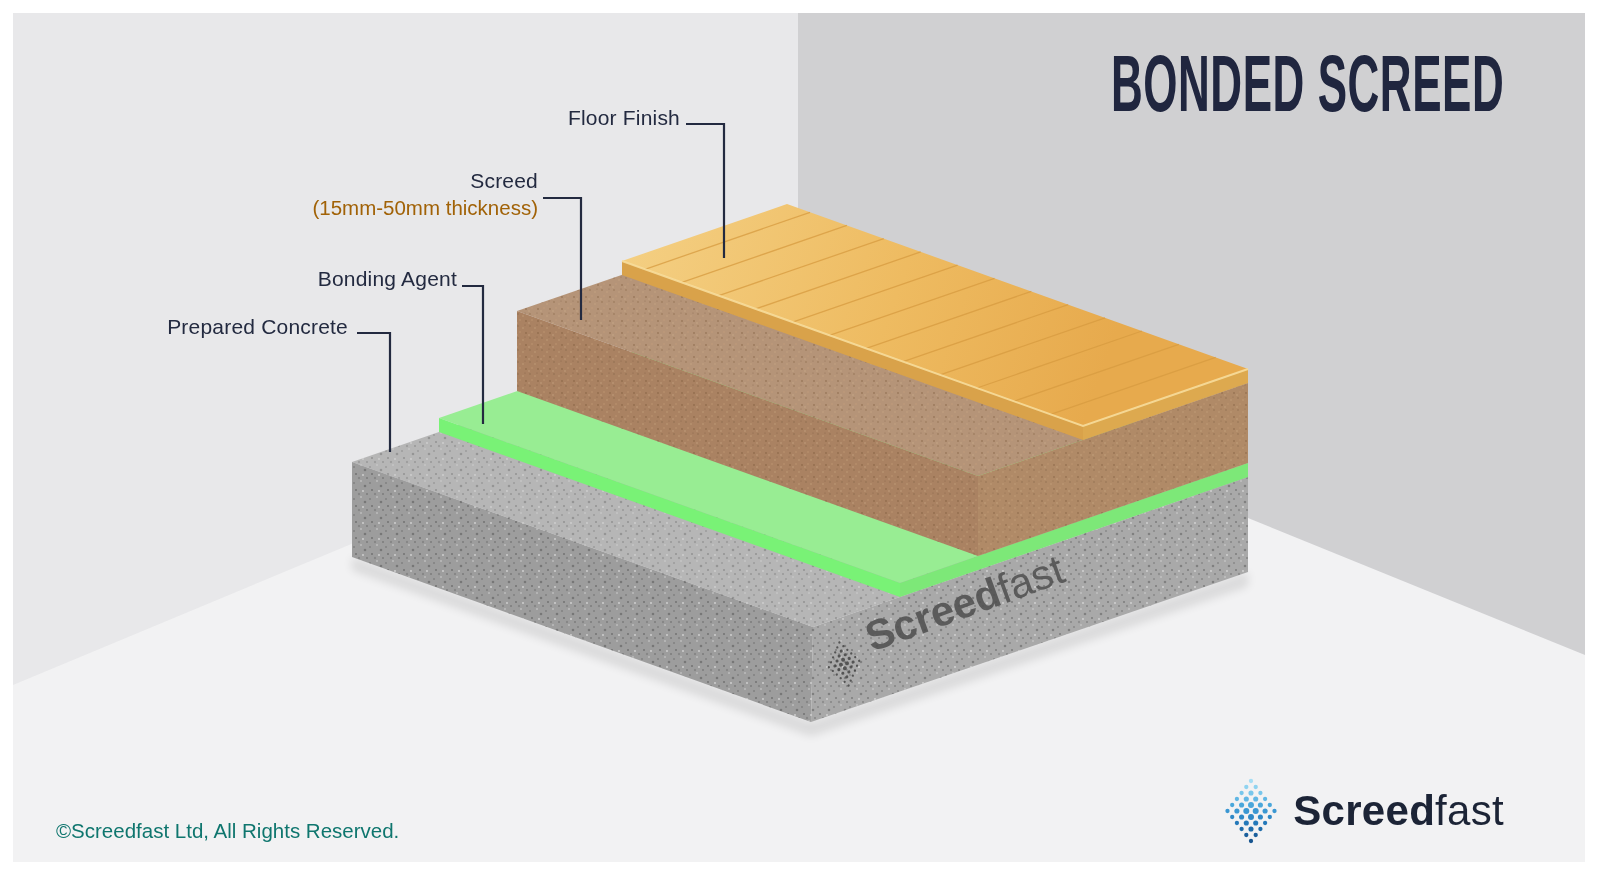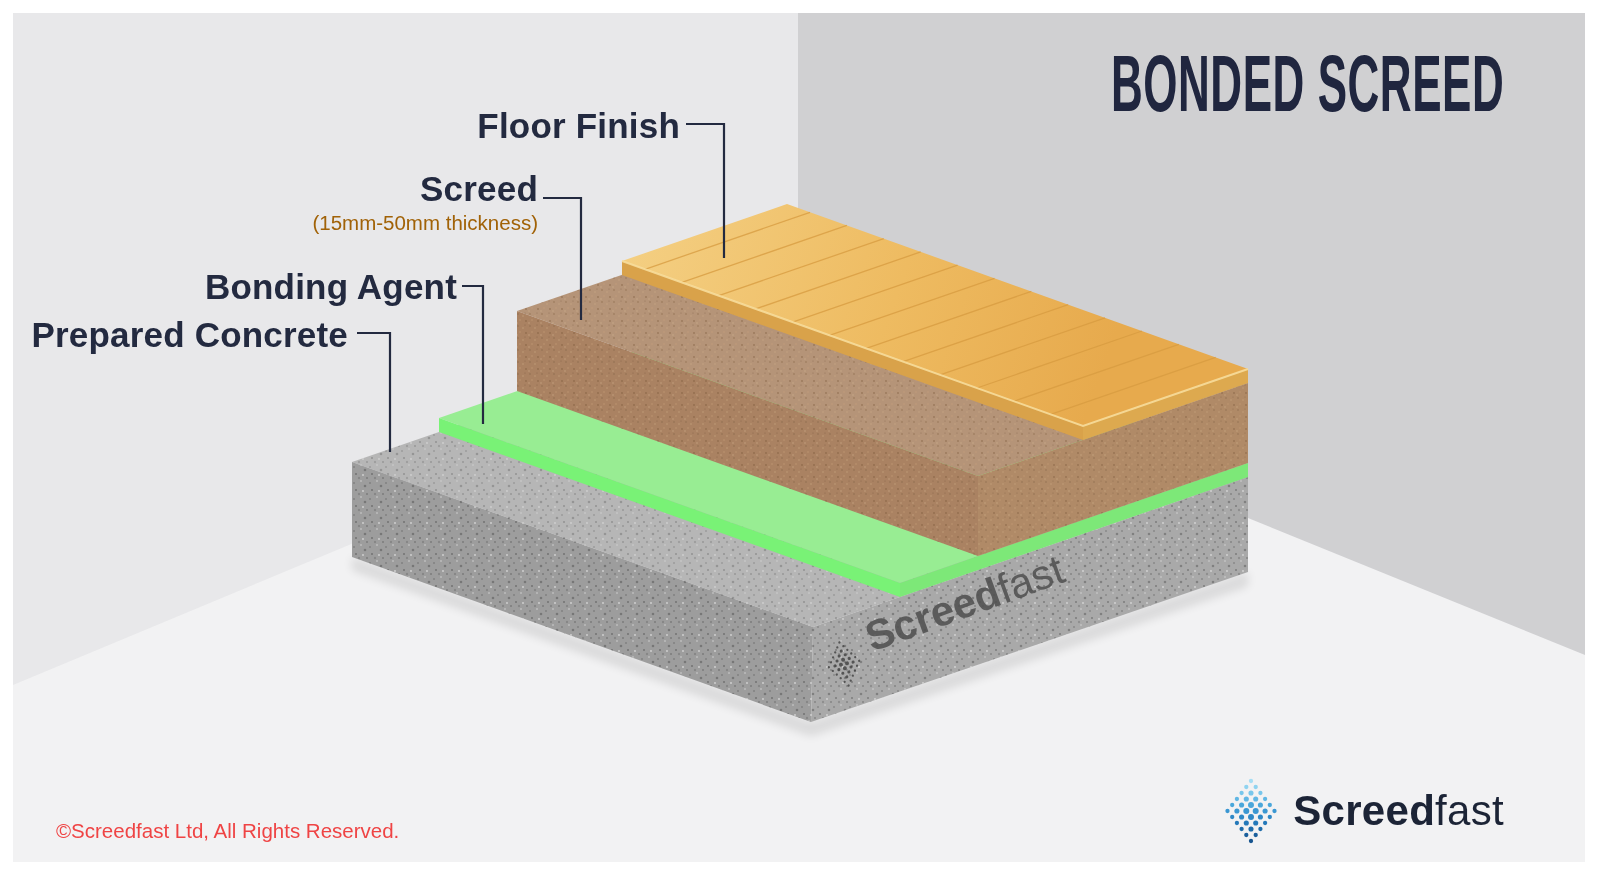--- a/index.html
+++ b/index.html
@@ -6,29 +6,29 @@
     font-family:"Liberation Sans",sans-serif;}
   .stage{position:relative;width:1600px;height:878px;background:#ffffff;}
   svg.scene{position:absolute;left:0;top:0;}
   .overlay{position:absolute;left:0;top:0;width:1600px;height:878px;pointer-events:none;}
 
   .title{position:absolute;top:38px;right:96px;font-size:80px;font-weight:800;
     color:#20263f;letter-spacing:1px;white-space:nowrap;
     transform:scaleX(.55);transform-origin:100% 50%;}
 
   .lbl{position:absolute;text-align:right;color:#232a40;line-height:1.08;}
-  .lbl-title{font-weight:700;font-size:35px;letter-spacing:.2px;}
+  .lbl-title{font-weight:400;font-size:21px;letter-spacing:.2px;}
   .lbl-sub{font-weight:400;font-size:20.5px;margin-top:4px;color:#a16207;}
 
   .lbl-floor{top:107px;right:920px;}
   .lbl-screed{top:170px;right:1062px;}
   .lbl-bond{top:268px;right:1143px;}
   .lbl-prep{top:316px;right:1252px;}
 
-  .copyright{position:absolute;left:56px;top:819px;font-size:20.5px;color:#ef4444;}
+  .copyright{position:absolute;left:56px;top:819px;font-size:20.5px;color:#0f766e;}
 
   .logo{position:absolute;right:96px;top:776px;display:flex;align-items:center;gap:13px;}
   .logo-text{font-size:42px;color:#1c2436;letter-spacing:.3px;white-space:nowrap;}
   .logo-text .b{font-weight:700;}
   .logo-text .l{font-weight:400;}
 </style>
 </head>
 <body>
 
 <div class="stage">

